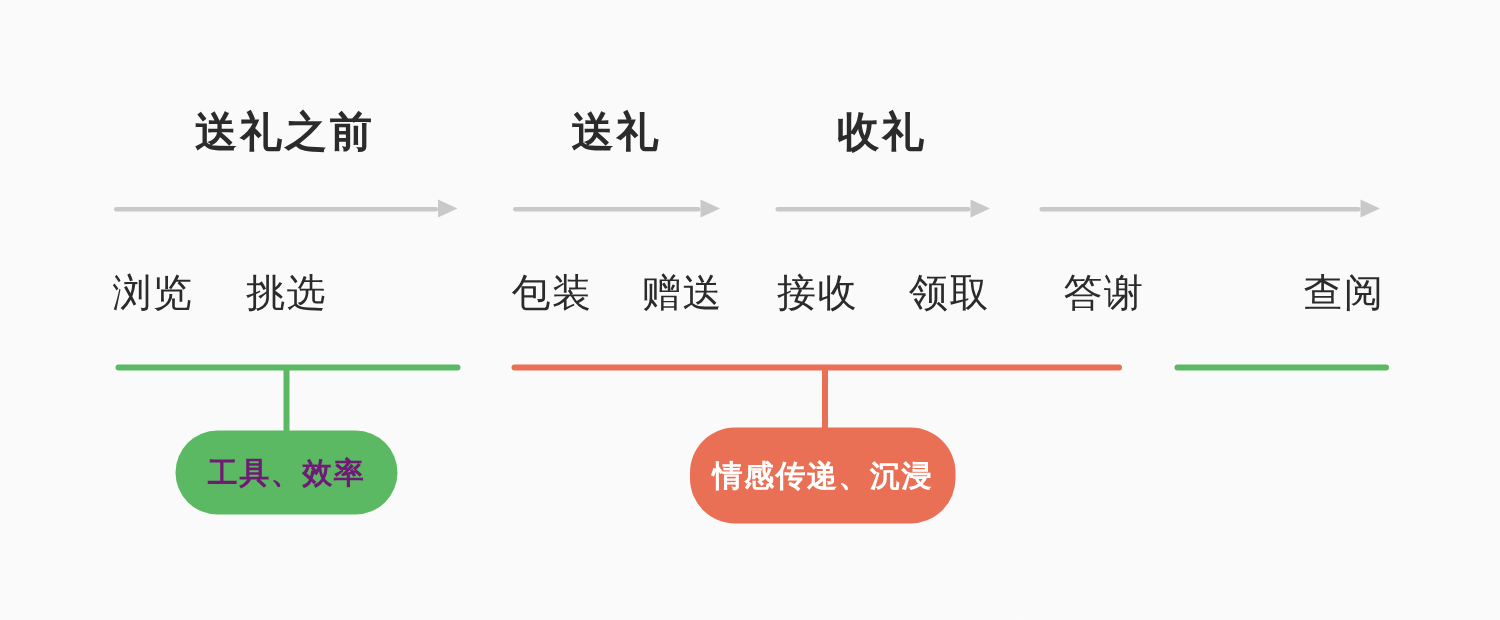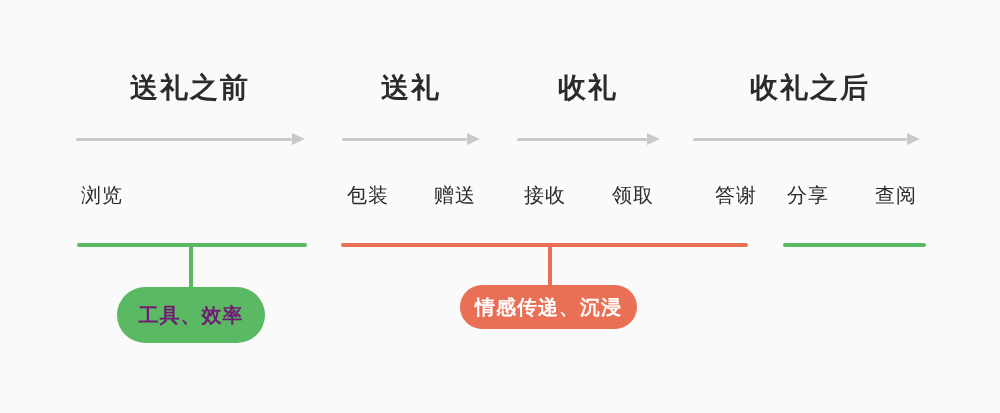--- a/index.html
+++ b/index.html
@@ -41,21 +41,21 @@
     border-left-width: 13px;
     border-left-style: solid;
   }
   .step {
     position: absolute;
     top: 179px;
     width: 90px;
     height: 32px;
     line-height: 32px;
     text-align: center;
-    font-size: 20px;
+    font-size: 26px;
     font-weight: 500;
     letter-spacing: 1px;
   }
   .underline {
     position: absolute;
     top: 243px;
     height: 4px;
     border-radius: 2px;
   }
   .stem {
@@ -68,55 +68,54 @@
     position: absolute;
     display: flex;
     align-items: center;
     justify-content: center;
     border-radius: 30px;
     font-size: 20px;
     font-weight: 700;
     letter-spacing: 1px;
   }
   .pill-green { left: 117px; top: 287px; width: 148px; height: 56px; }
-  .pill-red   { left: 460px; top: 285px; width: 177px; height: 44px; }
+  .pill-red   { left: 460px; top: 285px; width: 177px; height: 64px; }
 </style>
 </head>
 <body>
 
 <div class="canvas" style="background: rgb(250, 250, 250); color: rgb(43, 43, 43);">
 
   <div class="phase-title" style="left:90px">送礼之前</div>
   <div class="phase-title" style="left:311px">送礼</div>
   <div class="phase-title" style="left:488px">收礼</div>
-  <div class="phase-title" style="left:710px">收礼之后</div>
 
   <div class="arrow-line" style="left: 76px; width: 216px; background: rgb(201, 201, 201);">
     <span class="arrow-head" style="border-left-color: rgb(201, 201, 201);"></span>
   </div>
   <div class="arrow-line" style="left: 342px; width: 125px; background: rgb(201, 201, 201);">
     <span class="arrow-head" style="border-left-color: rgb(201, 201, 201);"></span>
   </div>
   <div class="arrow-line" style="left: 517px; width: 130px; background: rgb(201, 201, 201);">
     <span class="arrow-head" style="border-left-color: rgb(201, 201, 201);"></span>
   </div>
   <div class="arrow-line" style="left: 693px; width: 214px; background: rgb(201, 201, 201);">
     <span class="arrow-head" style="border-left-color: rgb(201, 201, 201);"></span>
   </div>
 
   <div class="step" style="left:57px">浏览</div>
+  <div class="step" style="left:146px">挑选</div>
 
   <div class="step" style="left:323px">包装</div>
   <div class="step" style="left:410px">赠送</div>
 
   <div class="step" style="left:500px">接收</div>
   <div class="step" style="left:588px">领取</div>
 
   <div class="step" style="left:691px">答谢</div>
-  <div class="step" style="left:763px">分享</div>
   <div class="step" style="left:851px">查阅</div>
 
   <div class="underline" style="left: 77px; width: 230px; background: rgb(91, 185, 99);"></div>
   <div class="underline" style="left: 341px; width: 407px; background: rgb(233, 111, 85);"></div>
   <div class="underline" style="left: 783px; width: 143px; background: rgb(91, 185, 99);"></div>
 
   <div class="stem" style="left: 189px; background: rgb(91, 185, 99);"></div>
   <div class="stem" style="left: 548px; background: rgb(233, 111, 85);"></div>
 
   <div class="pill pill-green" style="background: rgb(91, 185, 99); color: #701a75;">

